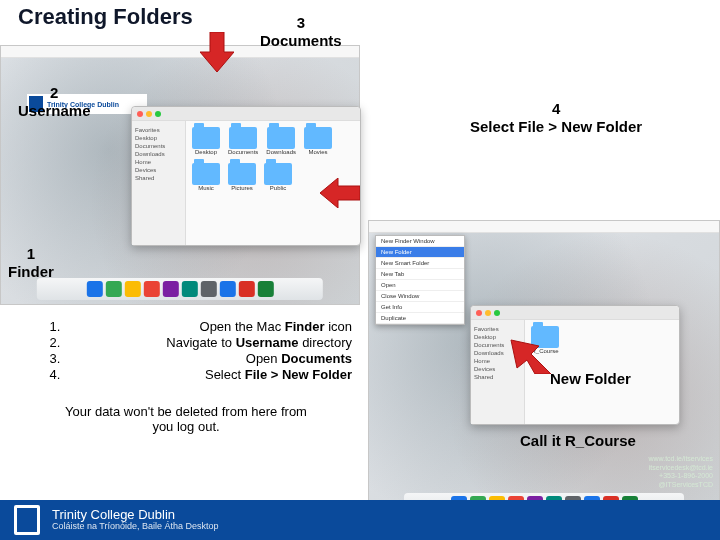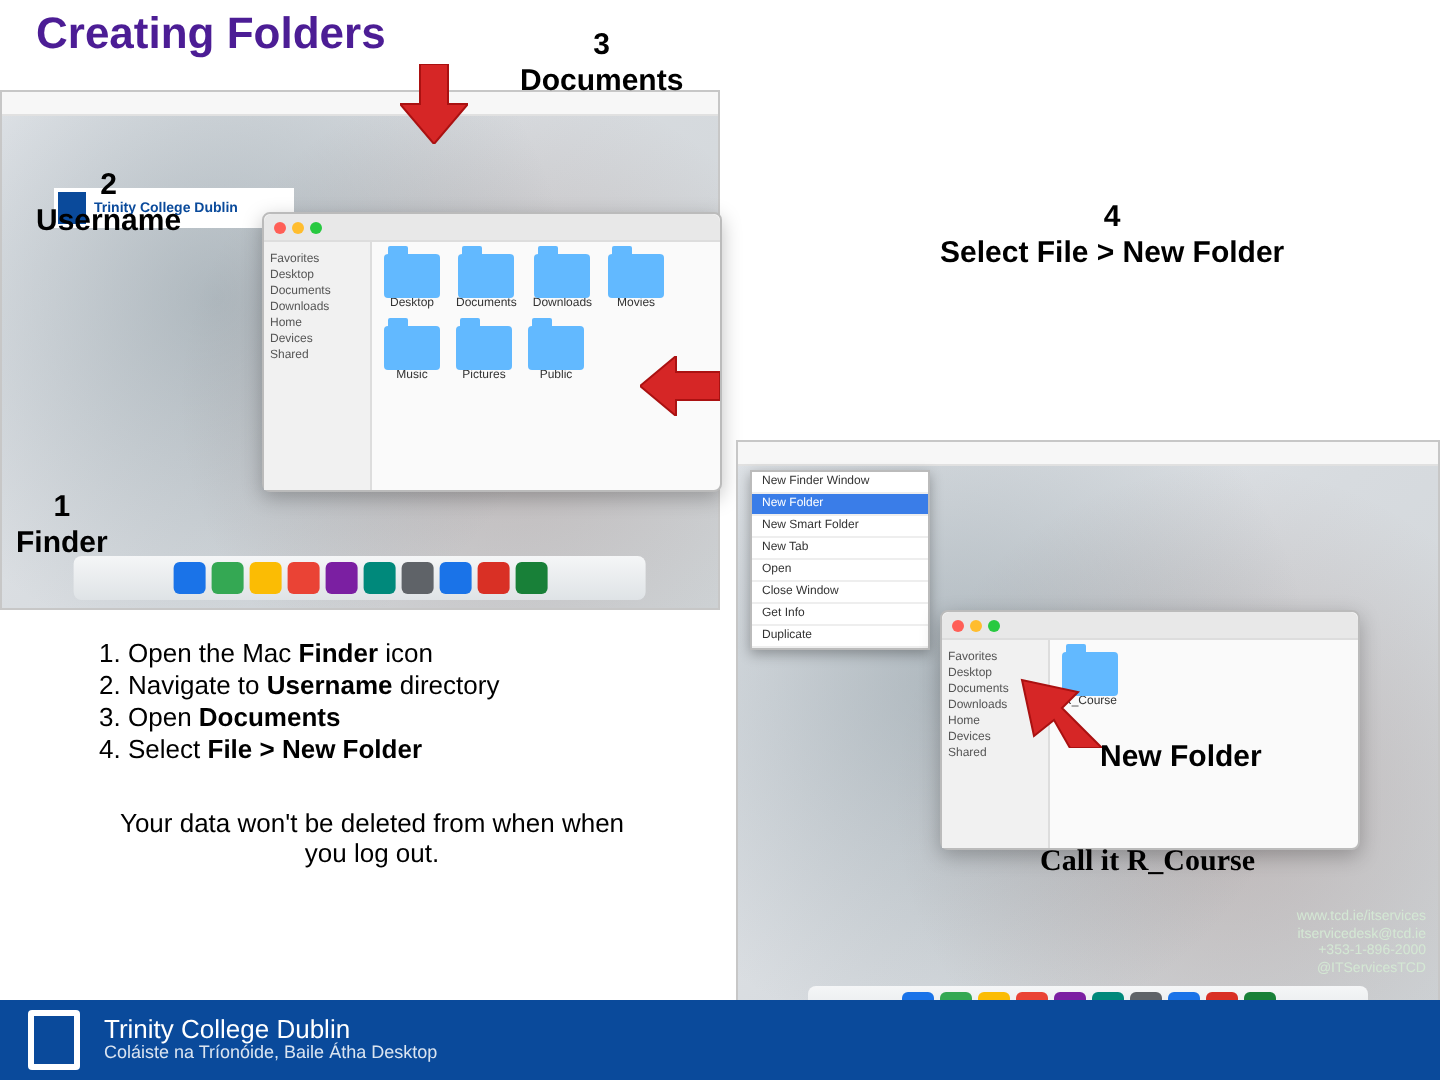--- a/index.html
+++ b/index.html
@@ -1,30 +1,30 @@
 <!DOCTYPE html>
 <html><head>
 <meta charset="utf-8">
 <style>
   * { box-sizing: border-box; margin: 0; padding: 0; }
   body { width: 720px; height: 540px; font-family: "Segoe UI", Arial, sans-serif; background: #fff; position: relative; overflow: hidden; }
 
-  .slide-title { position: absolute; top: 4px; left: 18px; font-size: 22px; font-weight: 700; color: #4c1d95; }
+  .slide-title { position: absolute; top: 4px; left: 18px; font-size: 22px; font-weight: 700; color: #0f172a; }
 
   
   .callout { position: absolute; font-weight: 700; color: #000; text-align: center; line-height: 1.2; }
   .callout .num { display: block; font-size: 15px; }
   .callout .lbl { display: block; font-size: 15px; }
 
   #c1 { top: 245px; left: 8px; }
   #c2 { top: 84px; left: 18px; }
   #c3 { top: 14px; left: 260px; }
   #c4 { top: 100px; left: 470px; font-size: 15px; }
   #c5 { top: 370px; left: 550px; font-size: 15px; }
-  #c6 { top: 422px; left: 520px; font-size: 15px; font-family: Liberation Serif, serif; }
+  #c6 { top: 432px; left: 520px; font-size: 15px; }
 
   
   .desktop { position: absolute; background: linear-gradient(135deg,#e6e9ed 0%, #d7dbdf 50%, #cfd4d7 100%); border: 1px solid #c7c7c7; }
   .desktop::before { content: ""; position: absolute; inset: 0; background: radial-gradient(circle at 30% 40%, rgba(90,110,120,.35), transparent 60%), radial-gradient(circle at 70% 60%, rgba(120,80,70,.25), transparent 55%); }
   #desk-left { top: 45px; left: 0; width: 360px; height: 260px; }
   #desk-right{ top: 220px; left: 368px; width: 352px; height: 300px; }
 
   .menubar { position:absolute; top:0; left:0; right:0; height:12px; background:#f7f7f7; border-bottom:1px solid #e1e1e1; }
   .dock { position:absolute; bottom:4px; left:50%; transform:translateX(-50%); height:22px; width:80%; background:linear-gradient(#f5f6f7,#dfe3e6); border-radius:4px; display:flex; gap:3px; padding:3px; align-items:center; justify-content:center; }
   .dock span{ width:16px; height:16px; border-radius:3px; }
@@ -61,21 +61,21 @@
   #menuDrop div.hl{ background:#3a7de8; color:#fff; }
 
   #finder2 { top:305px; left:470px; width:210px; height:120px; }
 
   
   .arrow { position:absolute; }
   .arrow svg{ display:block; }
 
   
   .instructions { position:absolute; top:318px; left:42px; width:310px; font-size:13px; color:#000; }
-  .instructions ol{ padding-left:22px; }
+  .instructions ol{ padding-left:22px;text-align:right; }
   .instructions li{ margin:1px 0; }
   .instructions b{ font-weight:700; }
   .note { position:absolute; top:404px; left:56px; width:260px; font-size:13px; text-align:center; }
 
   
   .brandbar { position:absolute; bottom:0; left:0; right:0; height:40px; background:#0a4a9b; display:flex; align-items:center; padding:0 14px; gap:12px; }
   .brandbar .crest{ width:26px; height:30px; background:#fff; border-radius:2px; position:relative;}
   .brandbar .crest::after{ content:""; position:absolute; inset:3px; background:#0a4a9b;}
   .brandbar .uni{ color:#fff; font-size:13px; line-height:1.1; }
   .brandbar .uni .ga{ font-size:9px; opacity:.85; display:block; }
@@ -258,21 +258,21 @@
 </div>
 
 <div class="instructions">
   <ol id="steps">
       <li>Open the Mac <b>Finder</b> icon</li>
       <li>Navigate to <b>Username</b> directory</li>
       <li>Open <b>Documents</b></li>
       <li>Select <b>File &gt; New Folder</b></li>
     </ol>
 </div>
-<div class="note">Your data won't be deleted from when when you log out.</div>
+<div class="note">Your data won't be deleted from here from you log out.</div>
 
 <div class="brandbar">
   <div class="crest"></div>
   <div class="uni">
     <span>Trinity College Dublin</span>
     <span class="ga">Coláiste na Tríonóide, Baile Átha Desktop</span>
   </div>
 </div>
 
 </body></html>

